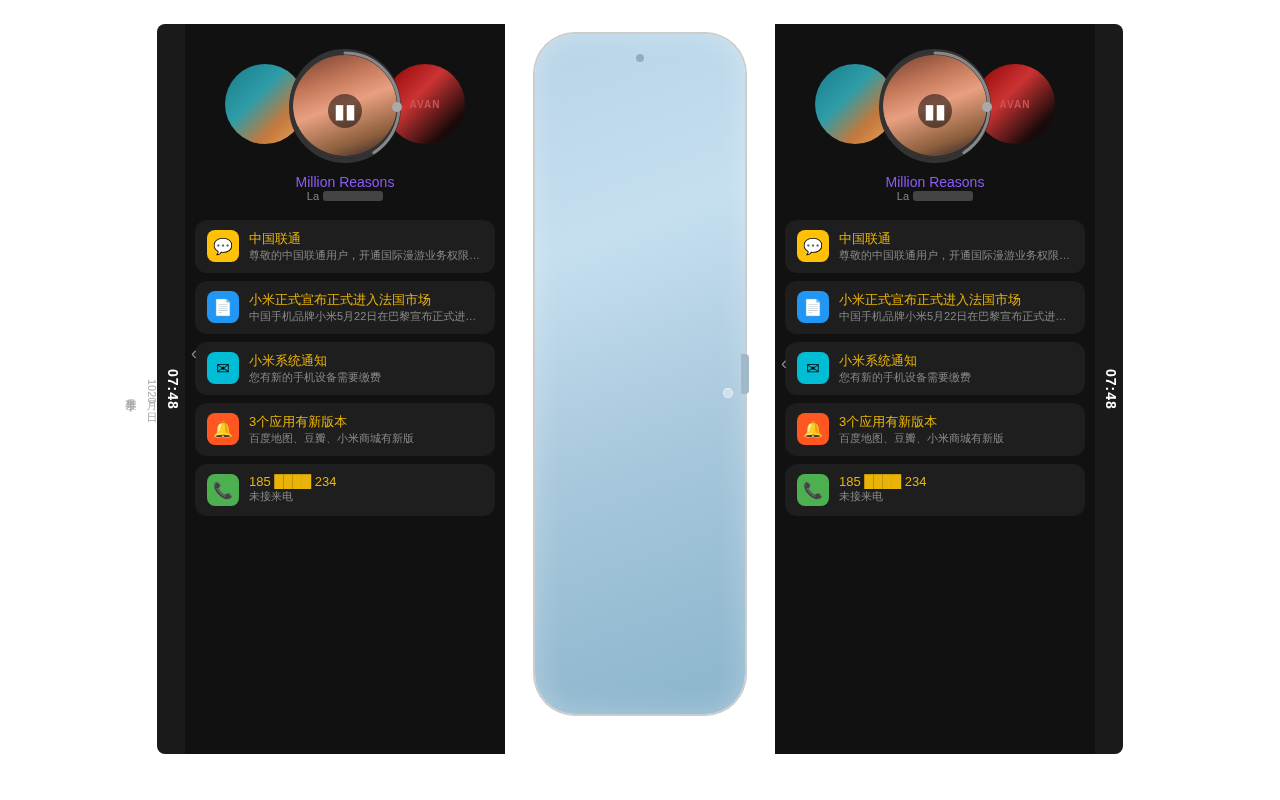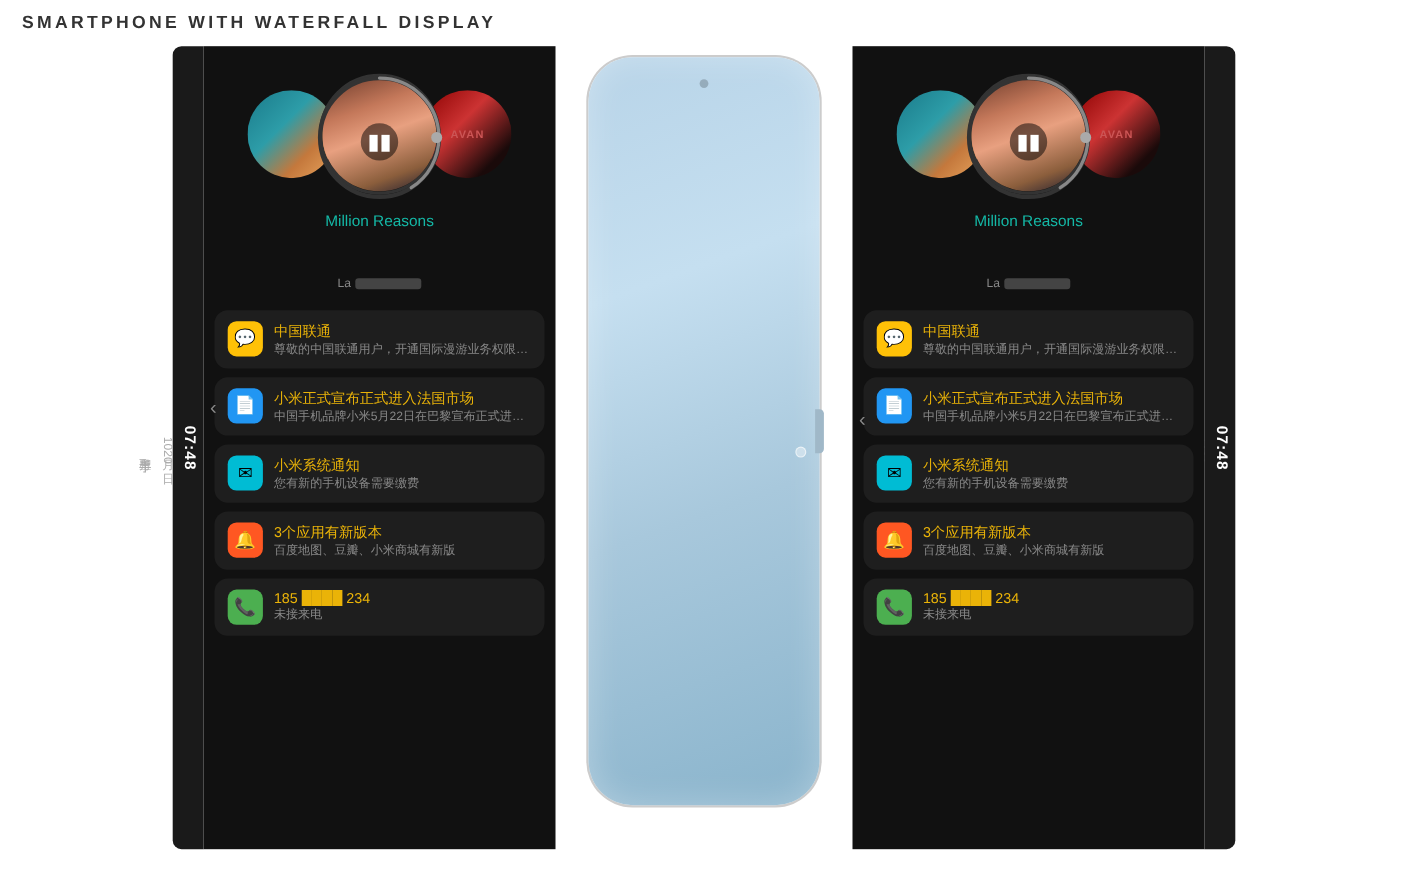--- a/index.html
+++ b/index.html
@@ -211,32 +211,31 @@
       display: flex;
       align-items: center;
       justify-content: center;
     }
 
     .track-info {
       text-align: center;
       margin-top: 5px;
     }
     .track-title {
-      color: #14b8a6;
+      color: #8b5cf6;
       font-size: 14px;
       font-weight: 500;
     }
     .track-subtitle {
       color: #888;
       font-size: 11px;
       display: flex;
       align-items: center;
       justify-content: center;
       gap: 4px;
-      margin-top: 44px;
     }
     .subtitle-blur {
       background: #444;
       width: 60px;
       height: 10px;
       border-radius: 3px;
       display: inline-block;
     }
 
     
@@ -349,21 +348,20 @@
     .phone-screen-inner {
       position: relative;
       width: 100%;
       height: 100%;
     }
   </style>
 </head>
 <body>
 
 <div class="header">
-  <div class="page-title">SMARTPHONE WITH WATERFALL DISPLAY</div>
 </div>
 
 <div class="main-content">
 
   <div class="phone-container-left">
     <div class="side-strip side-strip-left">
       <span class="time-text">07:48</span>
       <span class="date-text">10月20日</span>
       <span class="date-text">聖月牛手</span>
     </div>

